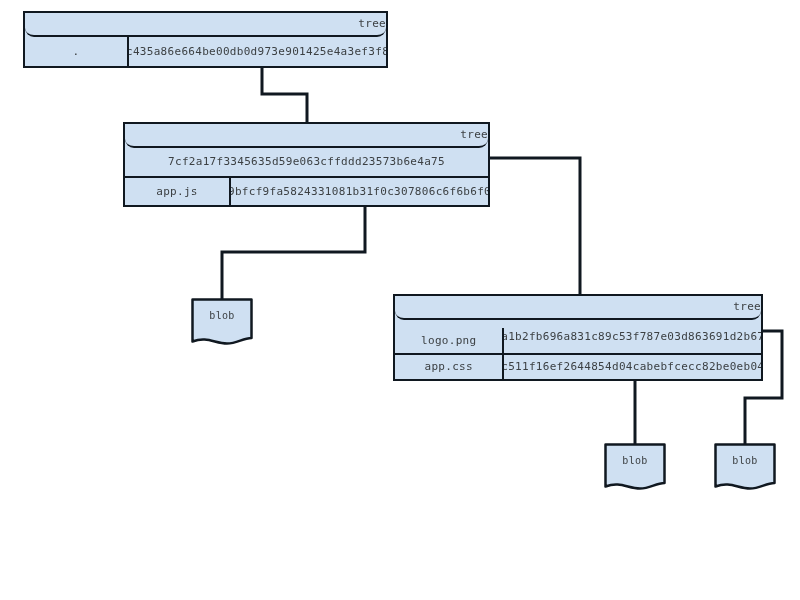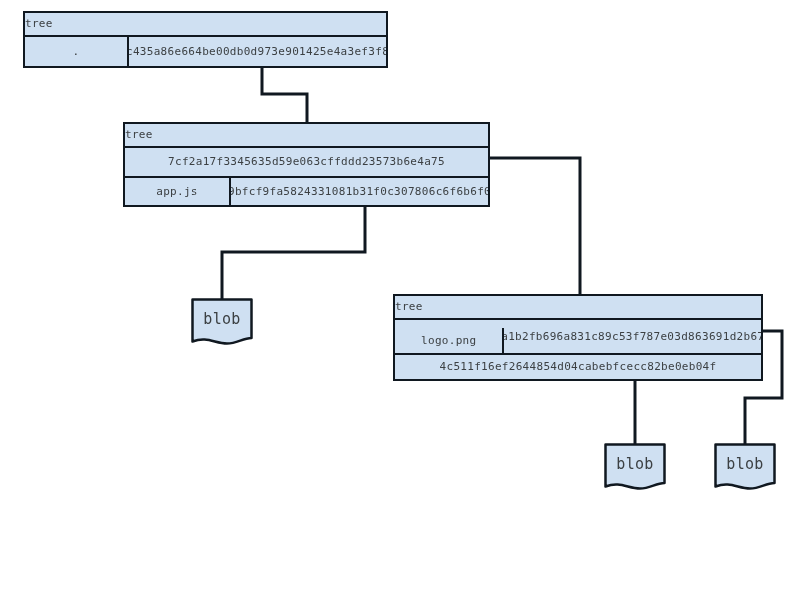--- a/index.html
+++ b/index.html
@@ -35,26 +35,27 @@
     box-sizing: border-box;
     background: #cfe0f2;
     border: 2.5px solid #101820;
     display: flex;
     flex-direction: column;
   }
   .node-title {
     box-sizing: border-box;
     height: 24px;
     line-height: 21px;
-    text-align: left;
+    text-align: right;
     font-size: 11px;
     color: #3c4043;
     border-bottom: 2.5px solid #101820;
     background: #cfe0f2;
     letter-spacing: 0.3px;
+    border-radius: 9px;
   }
   .node-row {
     box-sizing: border-box;
     display: flex;
     flex: 1 1 auto;
     min-height: 0;
   }
   .node-row + .node-row {
     border-top: 2.5px solid #101820;
   }
@@ -92,21 +93,21 @@
     width: 62px;
     height: 46px;
     overflow: visible;
   }
   .blob-label {
     position: absolute;
     left: 0;
     top: 12px;
     width: 62px;
     text-align: center;
-    font-size: 15px;
+    font-size: 10px;
     color: #3c4043;
     letter-spacing: 0.3px;
   }
 </style>
 </head>
 <body>
 
 <div id="diagram-canvas">
 
   <svg class="edge-layer" viewBox="0 0 800 600" width="800" height="600" xmlns="http://www.w3.org/2000/svg">
@@ -141,20 +142,21 @@
     </div>
   </div>
 
   <div class="node" style="left:393px; top:294px; width:370px; height:87px;">
     <div class="node-title">tree</div>
     <div class="node-row">
       <div class="cell-name" style="width:118px;margin-top:8px;">logo.png</div>
       <div class="cell-hash">aa1b2fb696a831c89c53f787e03d863691d2b671</div>
     </div>
     <div class="node-row">
+      <div class="cell-name" style="width:118px;">app.css</div>
       <div class="cell-hash">4c511f16ef2644854d04cabebfcecc82be0eb04f</div>
     </div>
   </div>
 
   <div class="blob" style="left:191px; top:298px;">
     <svg viewBox="0 0 62 46" xmlns="http://www.w3.org/2000/svg">
       <path d="M1.5,1.5 L60.5,1.5 L60.5,40 C52,40 46,45.5 36,45.5 C24,45.5 16,38 1.5,43.5 Z" fill="#cfe0f2" stroke="#101820" stroke-width="2.5" stroke-linejoin="round"></path>
     </svg>
     <div class="blob-label">blob</div>
   </div>

